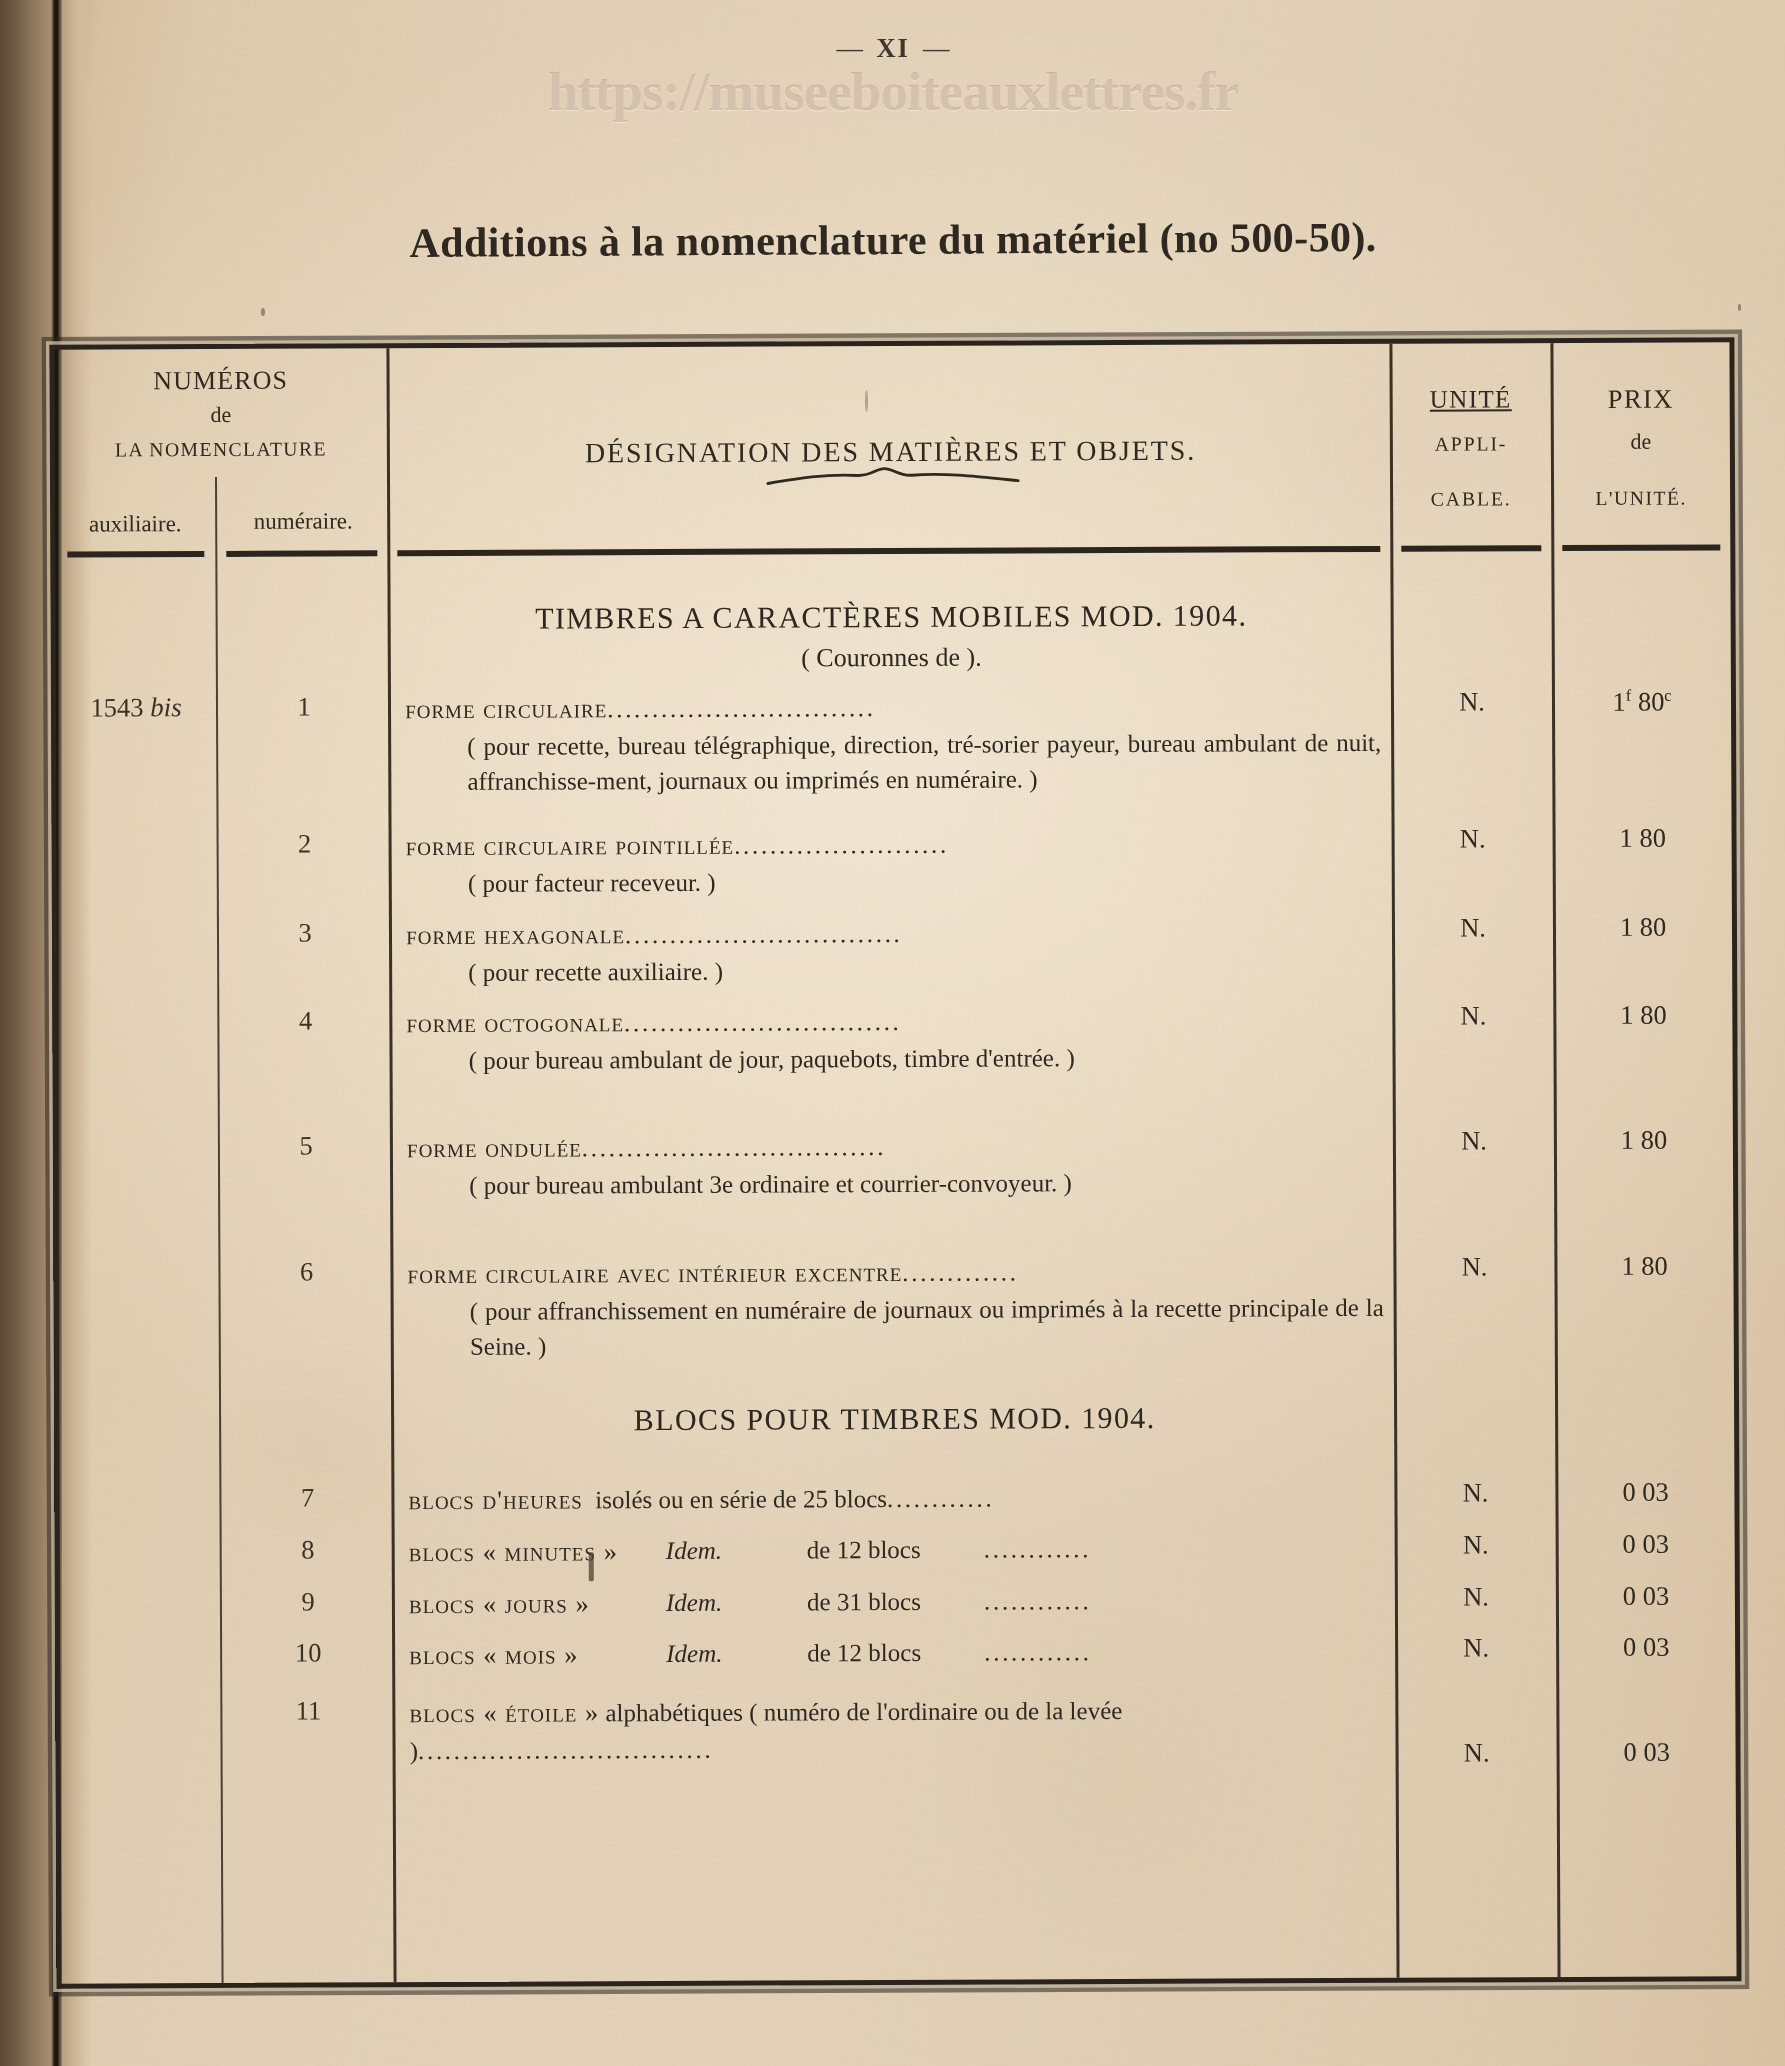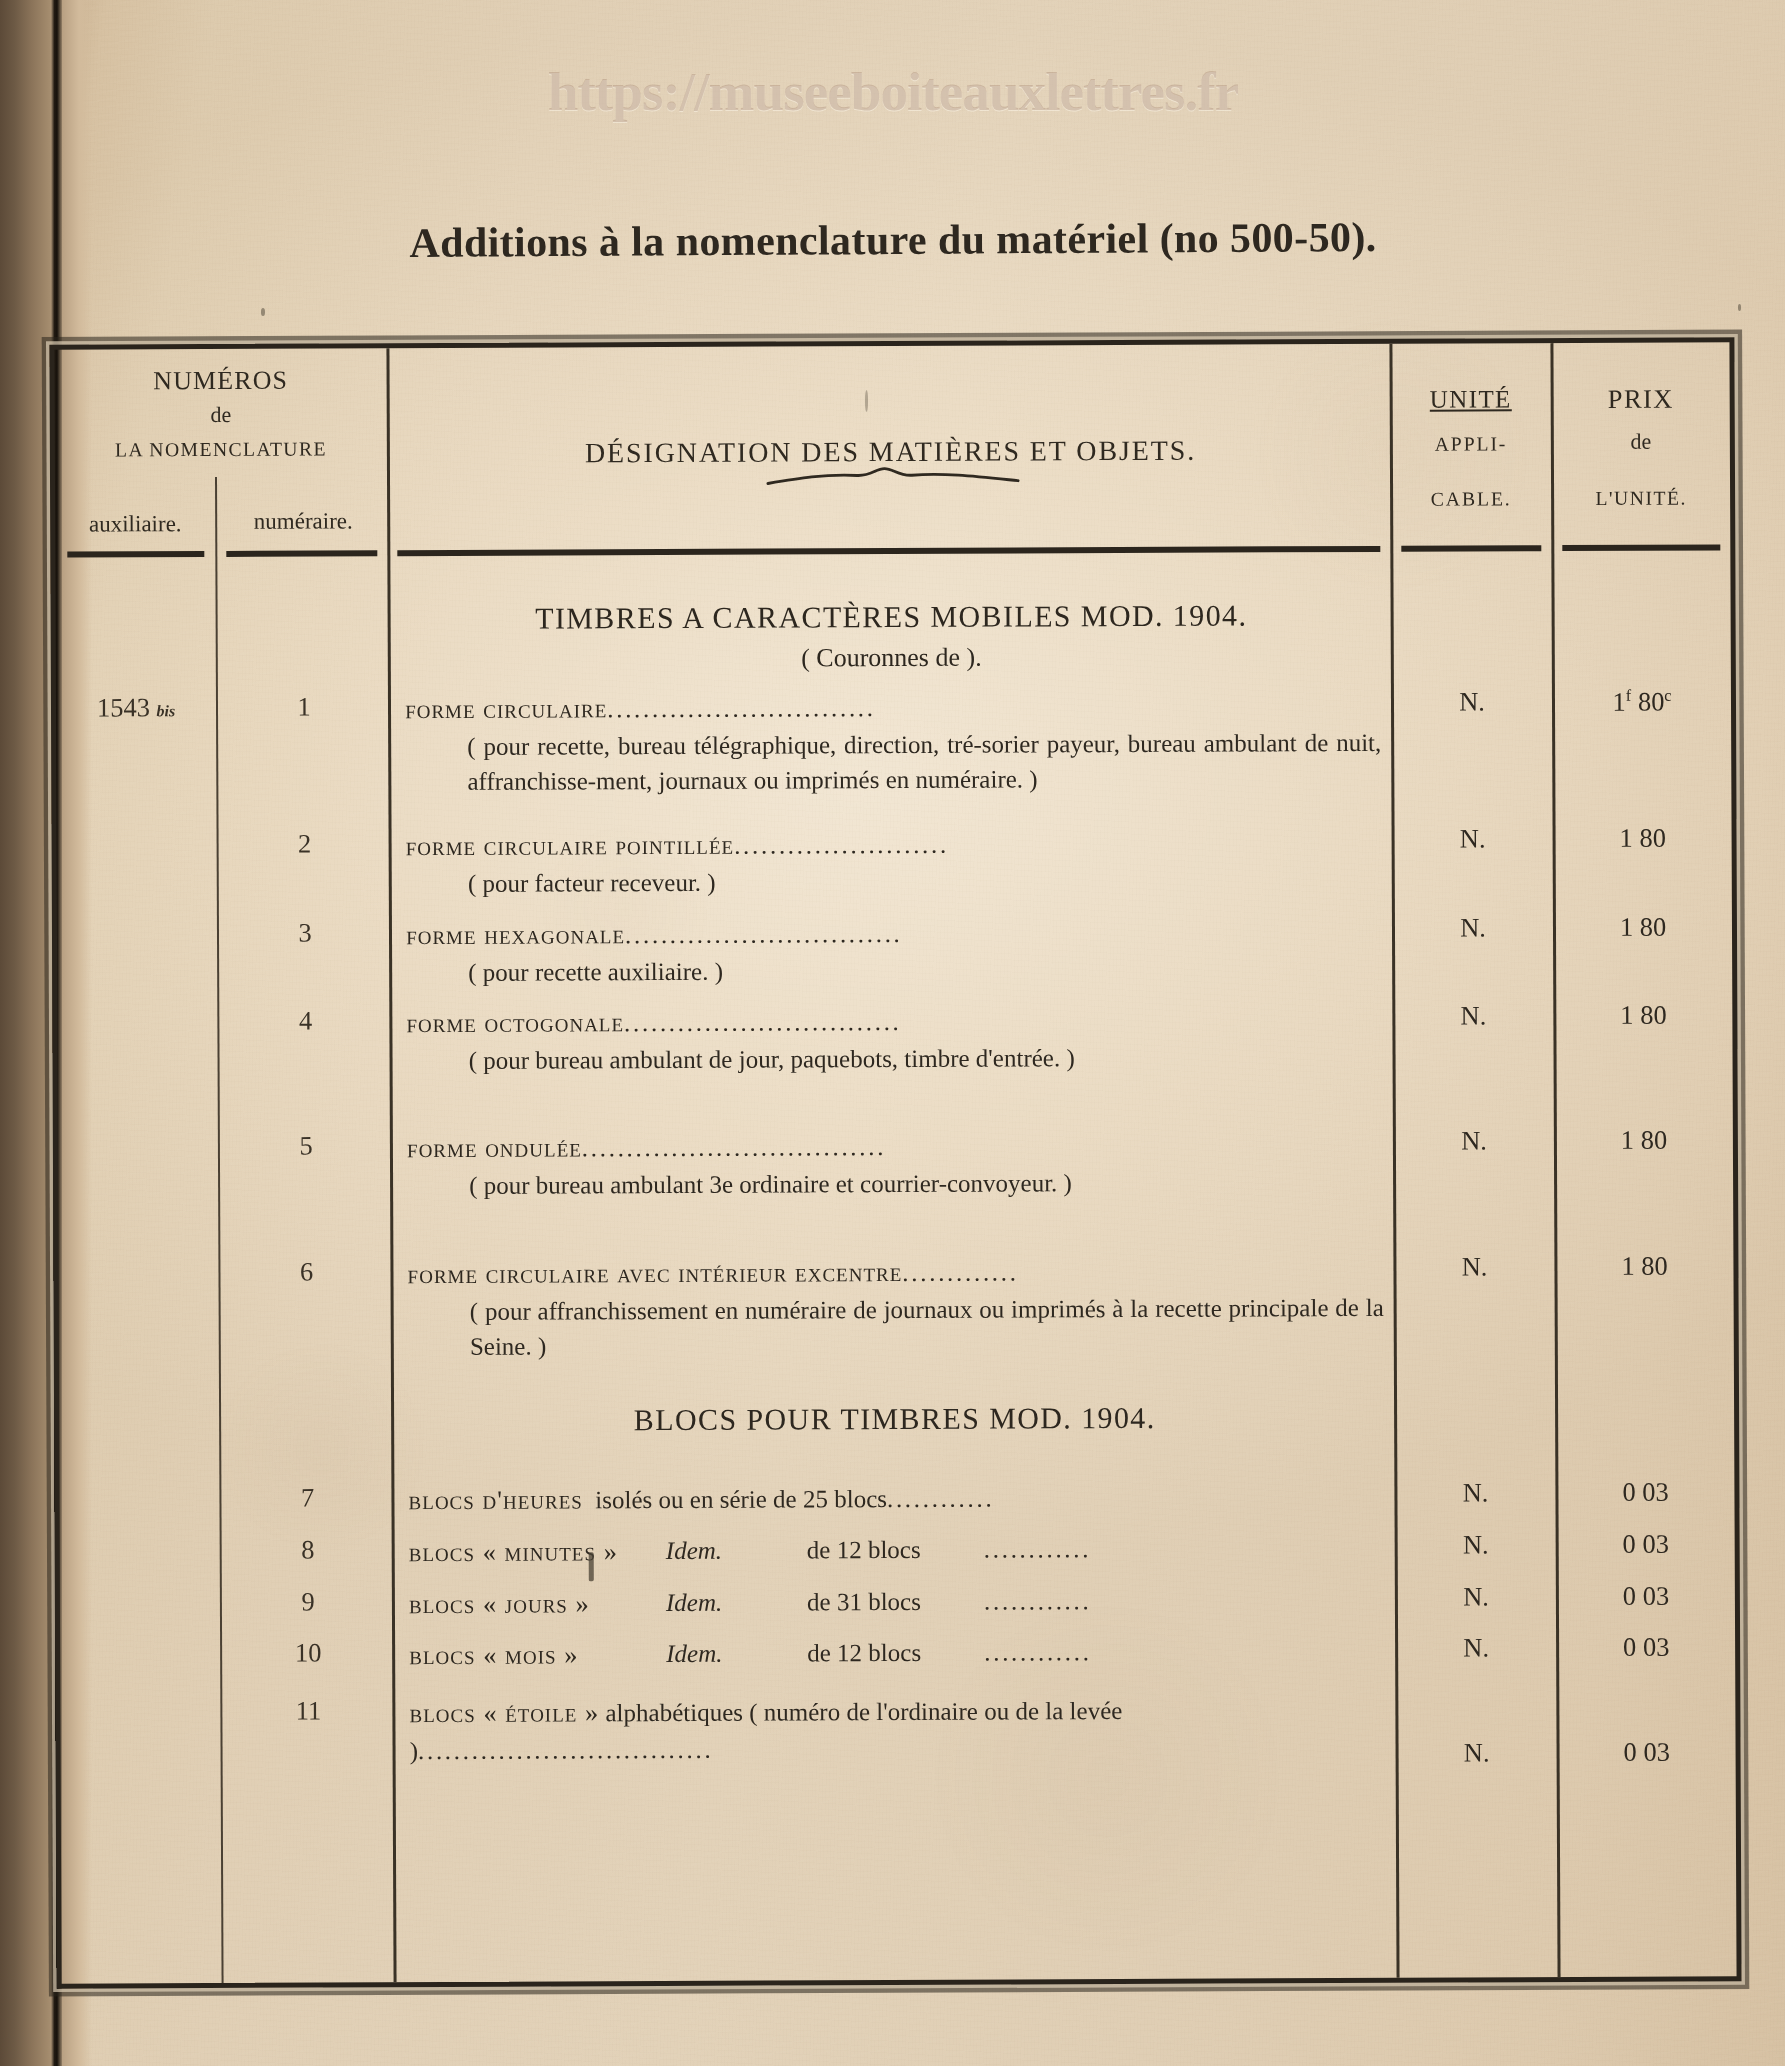--- a/index.html
+++ b/index.html
@@ -180,21 +180,21 @@
     color: #2d271f;
     font-size: 26px;
   }
 
   .col-collectif, .col-detail {
     position: absolute;
     text-align: center;
     color: #3a3227;
     font-size: 26.5px;
   }
-  .col-collectif .bis { font-style: italic; font-size: 16px; font-weight: bold; }
+  .col-collectif .bis { font-style: italic; font-size: 27px; }
 
   .desig {
     position: absolute;
     color: #2e2820;
     font-size: 25px;
     line-height: 1.42;
   }
   .desig .caps {
     font-variant: small-caps;
     text-transform: lowercase;
@@ -220,20 +220,23 @@
 </head>
 <body>
 
 <div id="page">
 
   <div id="grain"></div>
   <div id="blotch"></div>
   <div id="gutter"></div>
   <div id="gutter-line"></div>
 
+  <div id="page-number">
+    <span class="dash">—</span><span>XI</span><span class="dash">—</span>
+  </div>
 
   <div id="watermark">https://museeboiteauxlettres.fr</div>
 
   <div id="doc-title">Additions à la nomenclature du matériel (no 500-50).</div>
 
   <div class="speck" style="left:261px;top:308px;width:4.3px;height:7.7px;"></div>
   <div class="speck" style="left:1738px;top:304px;width:3.4px;height:6.8px;"></div>
   <div class="speck" style="left:865px;top:390px;width:3.4px;height:22px;opacity:.35"></div>
 
   <div id="table-wrap">

